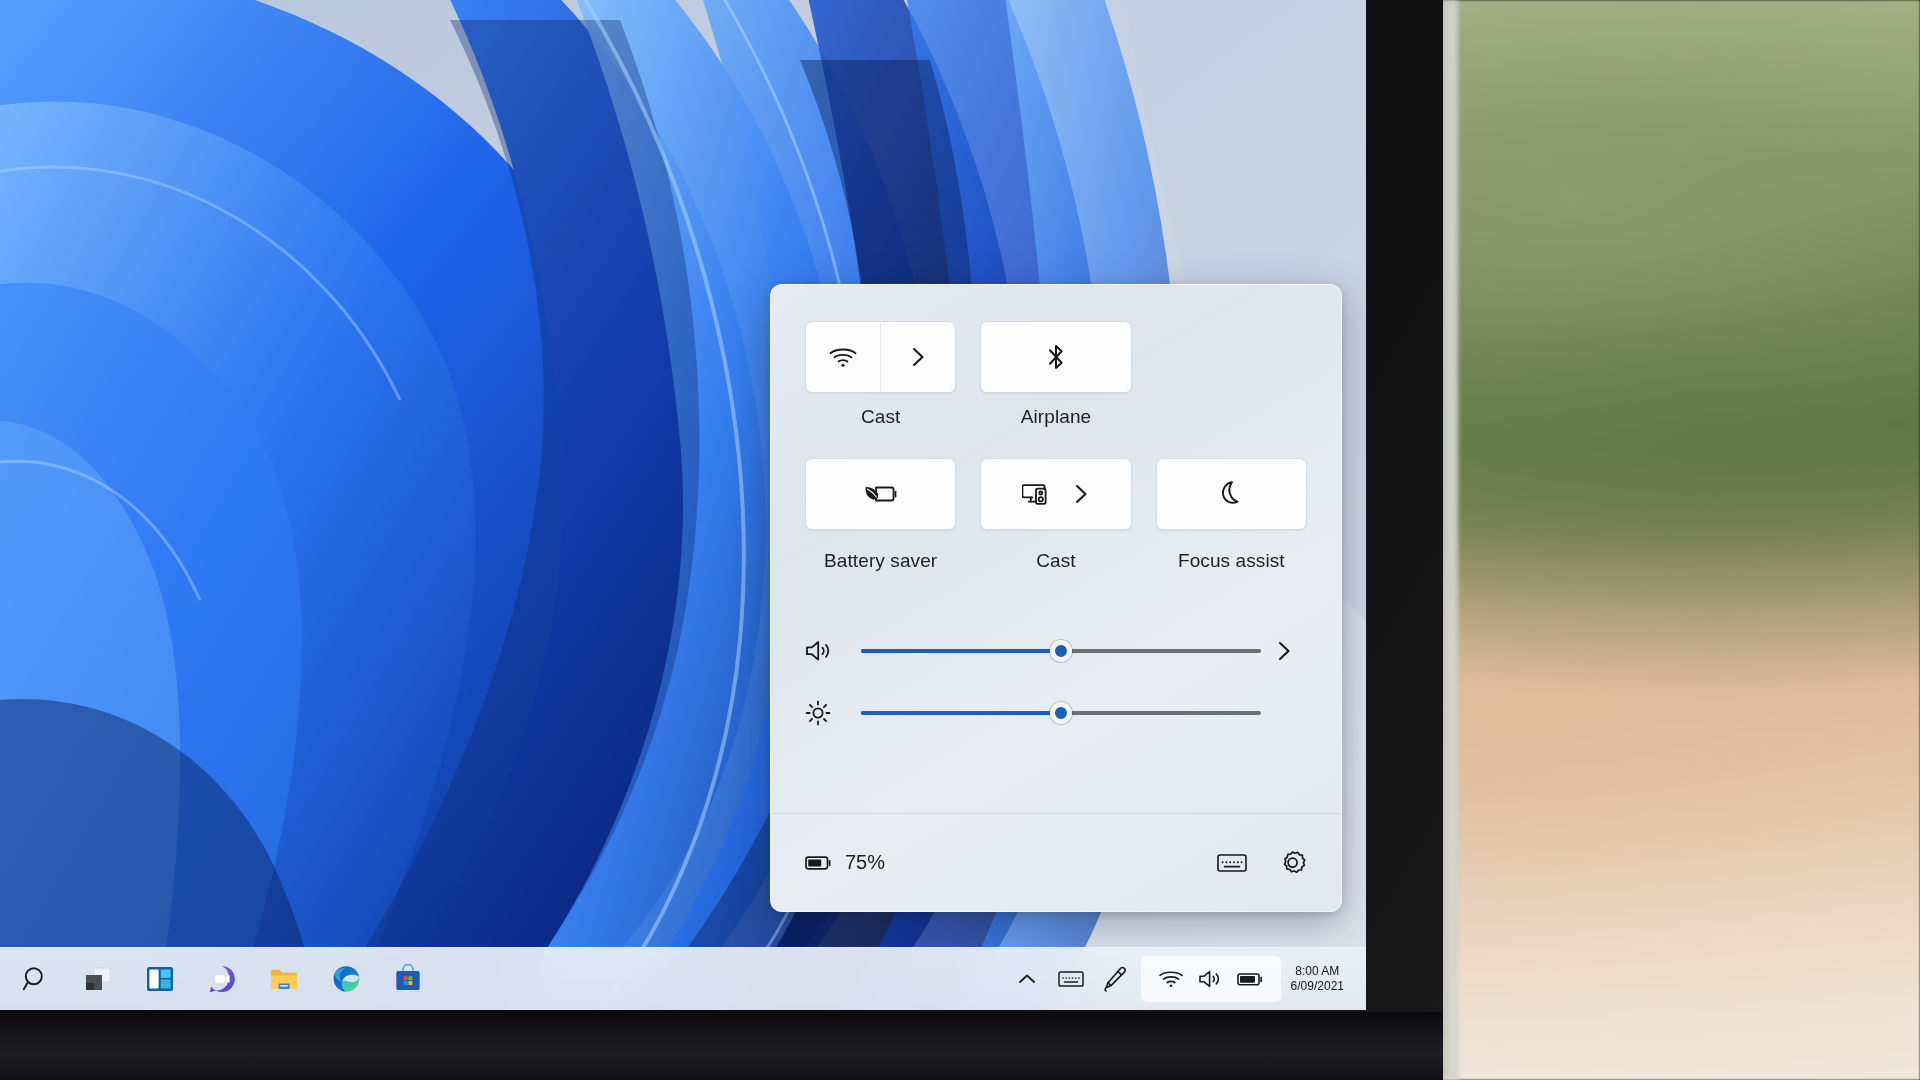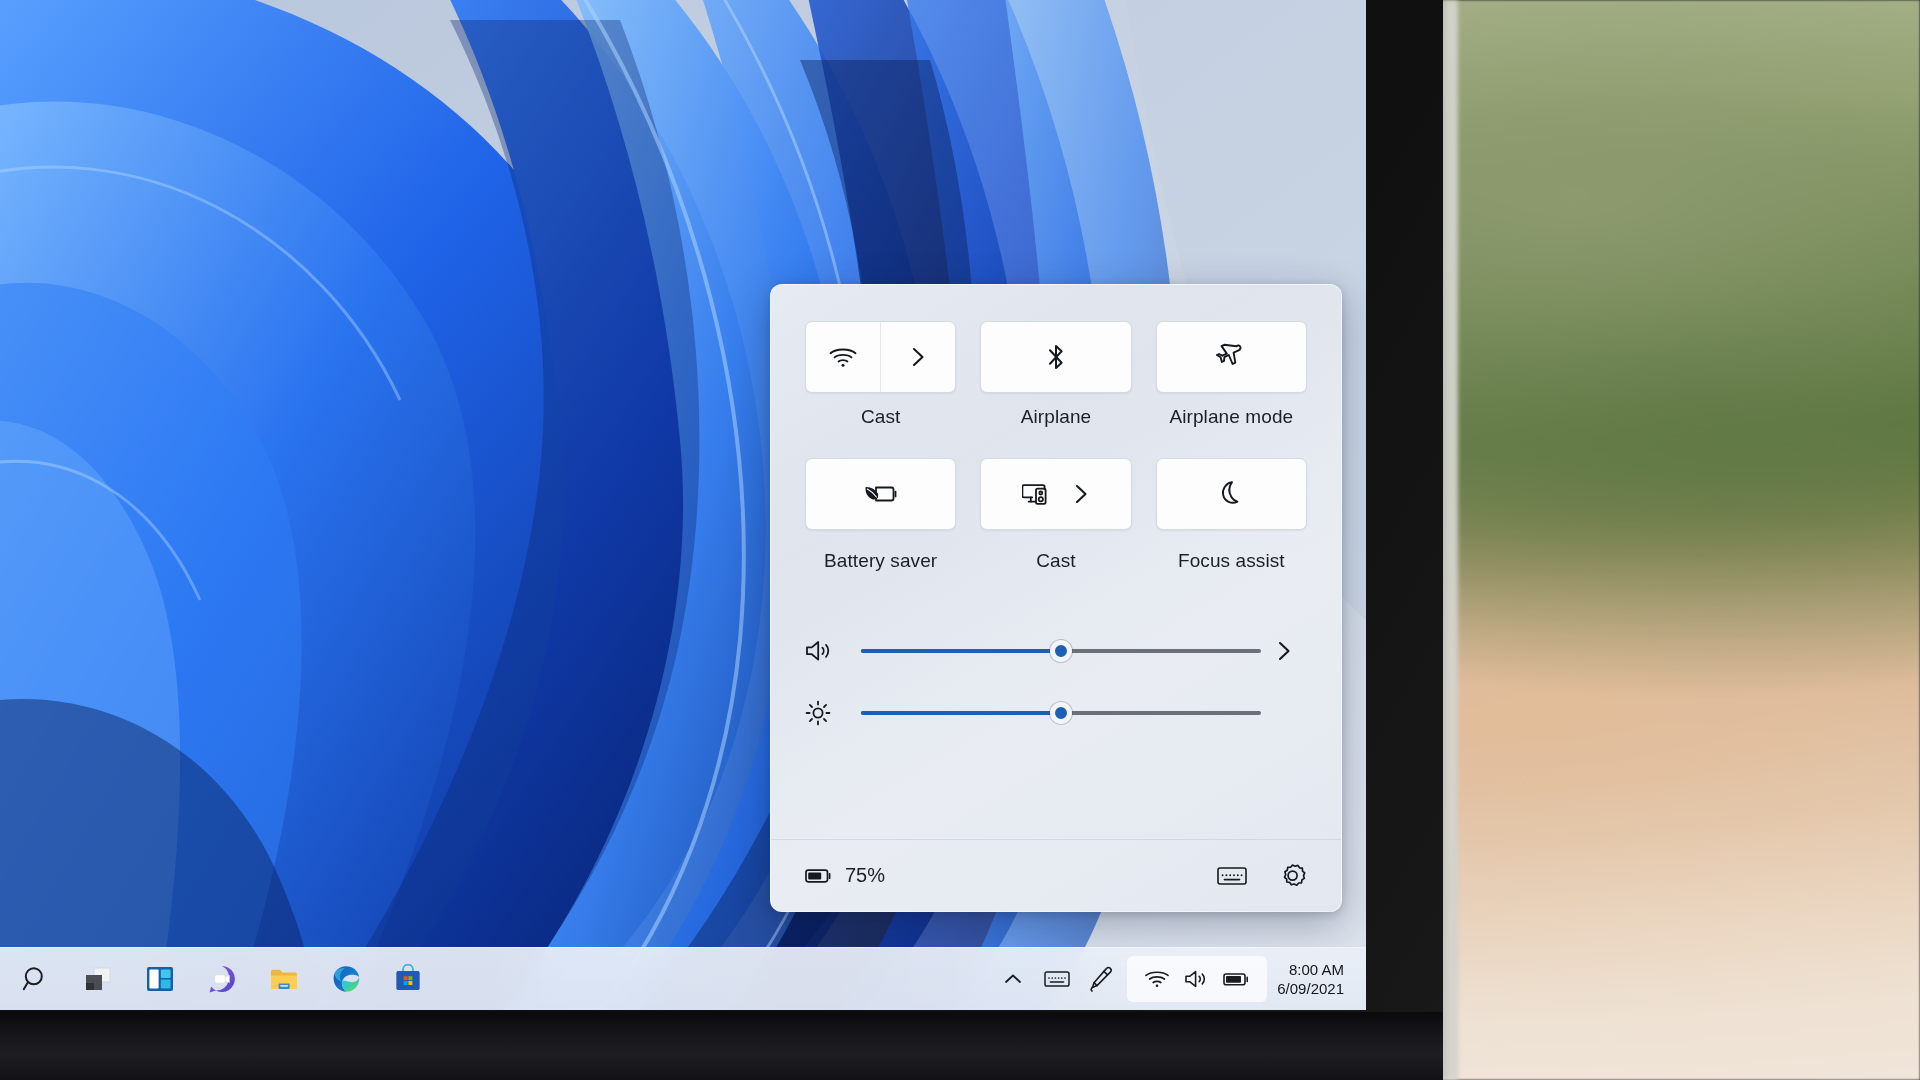--- a/index.html
+++ b/index.html
@@ -85,21 +85,21 @@
   .track .knob {
     position:absolute; top:50%; width:22px; height:22px; margin-top:-11px; margin-left:-11px;
     border-radius:50%; background:#1c5fb3; border:5px solid #f3f5f9;
     box-shadow:0 0 0 1px rgba(70,80,100,.28);
   }
   .slider-after { width:46px; display:flex; align-items:center; justify-content:center; }
   .slider-after.empty { visibility:hidden; }
 
   
   .qs-footer {
-    height:72px; border-top:1px solid #d3d8e1;
+    height:98px; border-top:1px solid #d3d8e1;
     display:flex; align-items:center; padding:0 34px;
   }
   .battery-stat { display:flex; align-items:center; gap:12px; }
   .battery-pct { font-size:20px; color:#1c1f24; }
   .footer-spacer { flex:1; }
   .footer-btns { display:flex; align-items:center; gap:32px; }
 
   
   .taskbar {
     position:absolute; left:0; bottom:0; width:1366px; height:63px;
@@ -108,21 +108,21 @@
     display:flex; align-items:center; border-top:1px solid rgba(255,255,255,.5);
   }
   .tb-center { position:absolute; left:14px; display:flex; align-items:center; gap:18px; }
   .tb-item { width:44px; height:44px; display:flex; align-items:center; justify-content:center; border-radius:5px; cursor:default; }
   .tb-right { position:absolute; right:8px; display:flex; align-items:center; gap:0px; }
   .tray-btn { width:44px; height:44px; display:flex; align-items:center; justify-content:center; cursor:default; }
   .tray-group {
     display:flex; align-items:center; gap:4px; padding:7px 12px; margin:0 4px;
     background:rgba(252,253,255,.78); border-radius:6px;
   }
-  .clock { text-align:right; line-height:1.28; font-size:15px; color:#14171c; padding:0 14px 0 6px; cursor:default; }
+  .clock { text-align:center; line-height:1.28; font-size:12px; color:#14171c; padding:0 14px 0 6px; cursor:default; }
 </style>
 </head>
 <body>
 
 <div class="photo"></div>
 <div class="env-strip"></div>
 
 <div class="bezel">
   <div class="bezel-bottom-sheen"></div>
 </div>
@@ -230,30 +230,20 @@
           <div class="tile">
             <span>
               <svg class="ic" width="20" height="30" viewBox="0 0 20 30" fill="none" stroke="#16191d" stroke-width="2" stroke-linecap="round" stroke-linejoin="round">
                 <path d="M4 8.2 L 15.6 20.8 L 10 26 L 10 4 L 15.6 9.2 L 4 21.8"></path>
               </svg>
             </span>
           </div>
           <div class="tile-label">Airplane</div>
         </div>
 
-        <div class="tile-cell">
-          <div class="tile">
-            <span>
-              <svg class="ic" width="30" height="28" viewBox="0 0 30 28" fill="none" stroke="#16191d" stroke-width="1.9" stroke-linejoin="round" stroke-linecap="round">
-                <path d="M20.4 3.2 C 21.7 2.1, 23.6 2.4, 24.3 3.8 C 24.9 5.1, 24.2 6.6, 22.6 7.3 L 17.6 9.6 L 19.3 19.6 L 16.6 21.0 L 12.8 12.0 L 8.4 14.1 L 8.0 18.0 L 5.9 19.0 L 4.6 14.3 L 0.9 12.0 L 3.0 11.0 L 6.4 12.7 L 10.8 10.6 L 5.6 3.1 L 8.2 1.8 Z"></path>
-              </svg>
-            </span>
-          </div>
-          <div class="tile-label">Airplane mode</div>
-        </div>
       </div>
 
       <div class="row-gap"></div>
 
       <div class="tile-grid">
 
         <div class="tile-cell r2">
           <div class="tile">
             <span>
               <svg class="ic" width="34" height="22" viewBox="0 0 34 22" fill="none" stroke="#16191d" stroke-width="1.8" stroke-linejoin="round" stroke-linecap="round">

